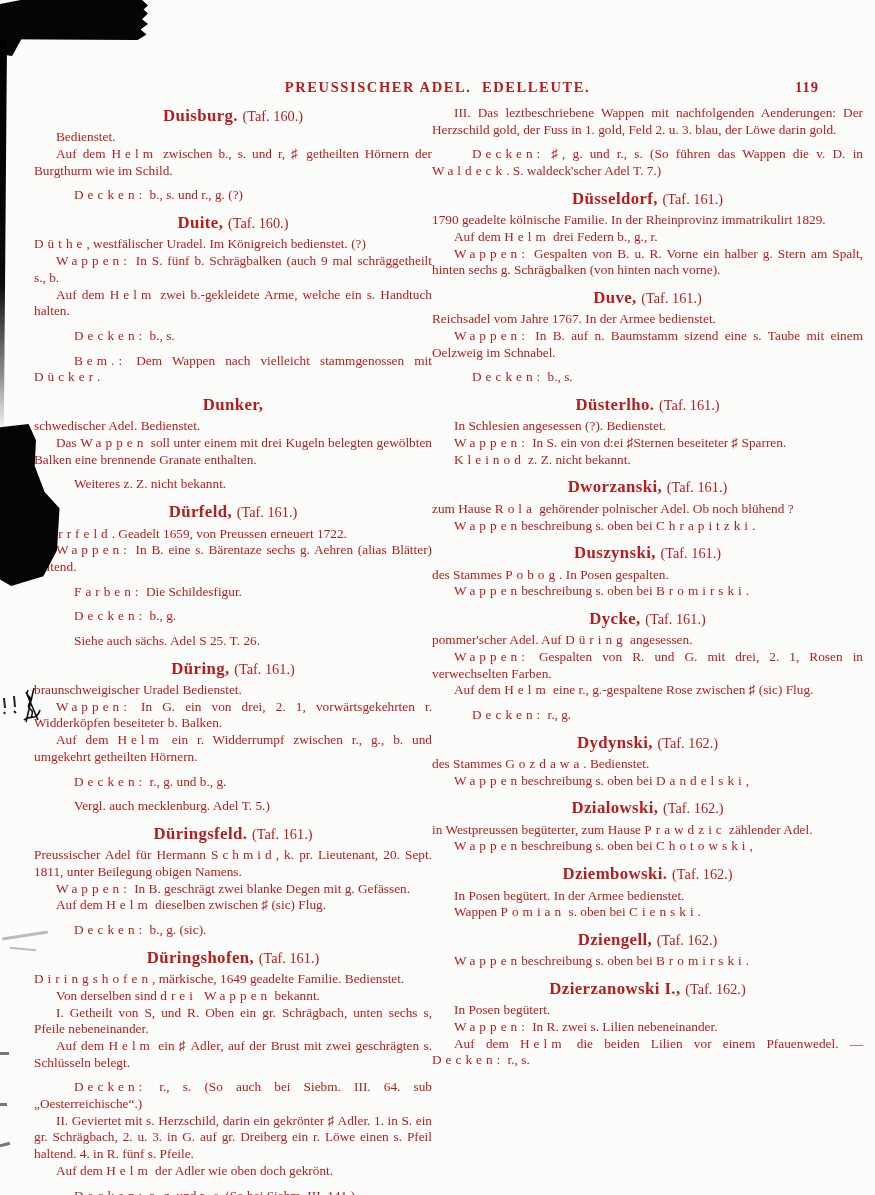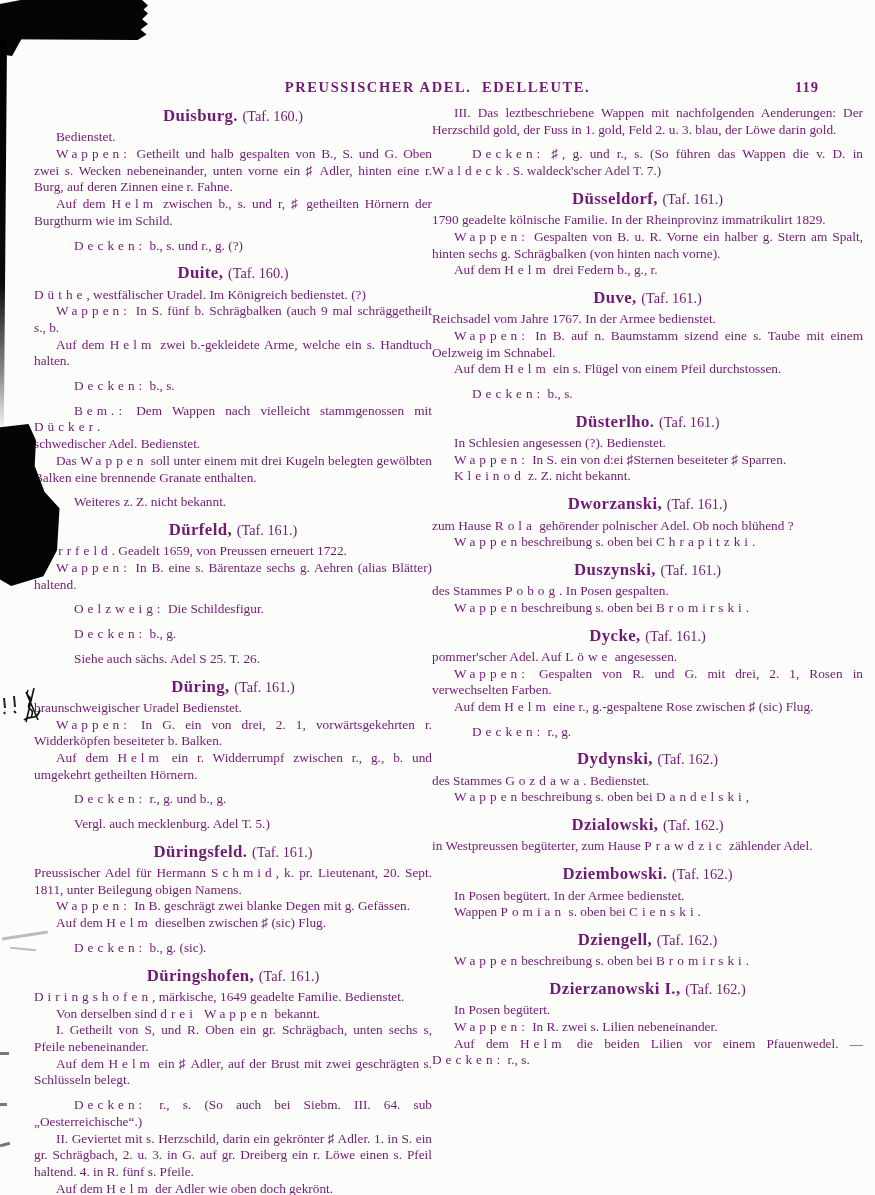--- a/index.html
+++ b/index.html
@@ -1,17 +1,17 @@
 <!DOCTYPE html>
 <html><head>
 <meta charset="utf-8">
 <style>
   html,body{margin:0;padding:0;background:#dedcd6;}
   .page{position:relative;width:875px;height:1195px;margin:0 auto;background:#fcfcfa;
-        overflow:hidden;font-family:"Liberation Serif","DejaVu Serif",serif;color:#701a75;}
+        overflow:hidden;font-family:"Liberation Serif","DejaVu Serif",serif;color:#b91c1c;}
 
   
   .pagehead{position:relative;padding-top:79px;height:22px;text-align:center;
             font-weight:bold;font-size:14.5px;letter-spacing:1.6px;}
   .runtitle{white-space:pre;}
   .pagenum{position:absolute;right:56px;top:79px;letter-spacing:1px;font-family:Liberation Serif, serif;}
 
   
   .cols{display:flex;padding:4px 12px 0 34px;align-items:flex-start;}
   .col-left{width:398px;flex:none;}
@@ -69,42 +69,42 @@
   <header class="pagehead">
     <span class="runtitle">PREUSSISCHER ADEL.  EDELLEUTE.</span>
     <span class="pagenum">119</span>
   </header>
 
   <main class="cols">
     <div class="col col-left">
         <section class="entry">
           <h3><span class="nm">Duisburg.</span> <span class="taf">(Taf. 160.)</span></h3>
           <p class="in1"><span>Bedienstet.</span></p>
-          <p class="in1"><span class="sp">Wappen:</span><span> Getheilt und halb gespalten von B., S. und G. Oben zwei s. Wecken nebeneinander, unten vorne ein ♯ Adler, hinten eine r. Burg, auf deren Zinnen eine r. Fahne.</span></p>
           <p class="in1"><span>Auf dem </span><span class="sp">Helm</span><span> zwischen b., s. und r, ♯ getheilten Hörnern der Burgthurm wie im Schild.</span></p>
           <p class="in2"><span class="sp">Decken:</span><span> b., s. und r., g. (?)</span></p>
         </section>
         <section class="entry">
           <h3><span class="nm">Duite,</span> <span class="taf">(Taf. 160.)</span></h3>
           <p class="in0"><span class="sp">Düthe</span><span>, westfälischer Uradel.  Im Königreich bedienstet. (?)</span></p>
           <p class="in1"><span class="sp">Wappen:</span><span> In S. fünf b. Schrägbalken (auch 9 mal schräggetheilt s., b.</span></p>
           <p class="in1"><span>Auf dem </span><span class="sp">Helm</span><span> zwei b.-gekleidete Arme, welche ein s. Handtuch halten.</span></p>
           <p class="in2"><span class="sp">Decken:</span><span> b., s.</span></p>
           <p class="in2"><span class="sp">Bem.:</span><span> Dem Wappen nach vielleicht stammgenossen mit </span><span class="sp">Dücker</span><span>.</span></p>
         </section>
         <section class="entry">
+          <h3><span class="nm">Dunker,</span></h3>
           <p class="in0"><span>schwedischer Adel.  Bedienstet.</span></p>
           <p class="in1"><span>Das </span><span class="sp">Wappen</span><span> soll unter einem mit drei Kugeln belegten gewölbten Balken eine brennende Granate enthalten.</span></p>
           <p class="in2"><span>Weiteres z. Z. nicht bekannt.</span></p>
         </section>
         <section class="entry">
           <h3><span class="nm">Dürfeld,</span> <span class="taf">(Taf. 161.)</span></h3>
           <p class="in0"><span class="sp">Dürrfeld</span><span>.  Geadelt 1659, von Preussen erneuert 1722.</span></p>
           <p class="in1"><span class="sp">Wappen:</span><span> In B. eine s. Bärentaze sechs g. Aehren (alias Blätter) haltend.</span></p>
-          <p class="in2"><span class="sp">Oelzweig:</span><span> Die Schildesfigur.</span></p>
+          <p class="in2"><span class="sp">Farben:</span><span> Die Schildesfigur.</span></p>
           <p class="in2"><span class="sp">Decken:</span><span> b., g.</span></p>
           <p class="in2"><span>Siehe auch sächs. Adel S 25. T. 26.</span></p>
         </section>
         <section class="entry">
           <h3><span class="nm">Düring,</span> <span class="taf">(Taf. 161.)</span></h3>
           <p class="in0"><span>braunschweigischer Uradel  Bedienstet.</span></p>
           <p class="in1"><span class="sp">Wappen:</span><span> In G. ein von drei, 2. 1, vorwärtsgekehrten r. Widderköpfen beseiteter b. Balken.</span></p>
           <p class="in1"><span>Auf dem </span><span class="sp">Helm</span><span> ein r. Widderrumpf zwischen r., g., b. und umgekehrt getheilten Hörnern.</span></p>
           <p class="in2"><span class="sp">Decken:</span><span> r., g. und b., g.</span></p>
           <p class="in2"><span>Vergl. auch mecklenburg. Adel T. 5.)</span></p>
@@ -129,61 +129,61 @@
         </section>
       </div>
     <div class="col col-right">
         <section class="entry">
           <p class="in1"><span>III. Das leztbeschriebene Wappen mit nachfolgenden Aenderungen: Der Herzschild gold, der Fuss in 1. gold, Feld 2. u. 3. blau, der Löwe darin gold.</span></p>
           <p class="in2"><span class="sp">Decken:</span><span> ♯, g. und r., s.  (So führen das Wappen die v. D. in </span><span class="sp">Waldeck</span><span>.  S. waldeck'scher Adel T. 7.)</span></p>
         </section>
         <section class="entry">
           <h3><span class="nm">Düsseldorf,</span> <span class="taf">(Taf. 161.)</span></h3>
           <p class="in0"><span>1790 geadelte kölnische Familie.  In der Rheinprovinz immatrikulirt 1829.</span></p>
+          <p class="in1"><span>Auf dem </span><span class="sp">Helm</span><span> drei Federn b., g., r.</span></p>
           <p class="in1"><span class="sp">Wappen:</span><span> Gespalten von B. u. R.  Vorne ein halber g. Stern am Spalt, hinten sechs g. Schrägbalken (von hinten nach vorne).</span></p>
-          <p class="in1"><span>Auf dem </span><span class="sp">Helm</span><span> drei Federn b., g., r.</span></p>
         </section>
         <section class="entry">
           <h3><span class="nm">Duve,</span> <span class="taf">(Taf. 161.)</span></h3>
           <p class="in0"><span>Reichsadel vom Jahre 1767.  In der Armee bedienstet.</span></p>
           <p class="in1"><span class="sp">Wappen:</span><span> In B. auf n. Baumstamm sizend eine s. Taube mit einem Oelzweig im Schnabel.</span></p>
-          <p class="in1"><span>Auf dem </span><span class="sp">Helm</span><span> ein s. Flügel von einem Pfeil durchstossen.</span></p>
           <p class="in2"><span class="sp">Decken:</span><span> b., s.</span></p>
         </section>
         <section class="entry">
           <h3><span class="nm">Düsterlho.</span> <span class="taf">(Taf. 161.)</span></h3>
           <p class="in1"><span>In Schlesien angesessen (?).  Bedienstet.</span></p>
           <p class="in1"><span class="sp">Wappen:</span><span> In S. ein von d:ei ♯Sternen beseiteter ♯ Sparren.</span></p>
           <p class="in1"><span class="sp">Kleinod</span><span> z. Z. nicht bekannt.</span></p>
         </section>
         <section class="entry">
           <h3><span class="nm">Dworzanski,</span> <span class="taf">(Taf. 161.)</span></h3>
           <p class="in0"><span>zum Hause </span><span class="sp">Rola</span><span> gehörender polnischer Adel.  Ob noch blühend ?</span></p>
           <p class="in1"><span class="sp">Wappen</span><span>beschreibung s. oben bei </span><span class="sp">Chrapitzki</span><span>.</span></p>
         </section>
         <section class="entry">
           <h3><span class="nm">Duszynski,</span> <span class="taf">(Taf. 161.)</span></h3>
           <p class="in0"><span>des Stammes </span><span class="sp">Pobog</span><span>.  In Posen gespalten.</span></p>
           <p class="in1"><span class="sp">Wappen</span><span>beschreibung s. oben bei </span><span class="sp">Bromirski</span><span>.</span></p>
         </section>
         <section class="entry">
           <h3><span class="nm">Dycke,</span> <span class="taf">(Taf. 161.)</span></h3>
-          <p class="in0"><span>pommer'scher Adel.  Auf </span><span class="sp">Löwe</span><span> angesessen.</span></p>
+          <p class="in0"><span>pommer'scher Adel.  Auf </span><span class="sp">Düring</span><span> angesessen.</span></p>
           <p class="in1"><span class="sp">Wappen:</span><span> Gespalten von R. und G. mit drei, 2. 1, Rosen in verwechselten Farben.</span></p>
           <p class="in1"><span>Auf dem </span><span class="sp">Helm</span><span> eine r., g.-gespaltene Rose zwischen ♯ (sic) Flug.</span></p>
           <p class="in2"><span class="sp">Decken:</span><span> r., g.</span></p>
         </section>
         <section class="entry">
           <h3><span class="nm">Dydynski,</span> <span class="taf">(Taf. 162.)</span></h3>
           <p class="in0"><span>des Stammes </span><span class="sp">Gozdawa</span><span>.  Bedienstet.</span></p>
           <p class="in1"><span class="sp">Wappen</span><span>beschreibung s. oben bei </span><span class="sp">Dandelski</span><span>,</span></p>
         </section>
         <section class="entry">
           <h3><span class="nm">Dzialowski,</span> <span class="taf">(Taf. 162.)</span></h3>
           <p class="in0"><span>in Westpreussen begüterter, zum Hause </span><span class="sp">Prawdzic</span><span> zählender Adel.</span></p>
+          <p class="in1"><span class="sp">Wappen</span><span>beschreibung s. oben bei </span><span class="sp">Chotowski</span><span>,</span></p>
         </section>
         <section class="entry">
           <h3><span class="nm">Dziembowski.</span> <span class="taf">(Taf. 162.)</span></h3>
           <p class="in1"><span>In Posen begütert.  In der Armee bedienstet.</span></p>
           <p class="in1"><span>Wappen </span><span class="sp">Pomian</span><span> s. oben bei </span><span class="sp">Cienski</span><span>.</span></p>
         </section>
         <section class="entry">
           <h3><span class="nm">Dziengell,</span> <span class="taf">(Taf. 162.)</span></h3>
           <p class="in1"><span class="sp">Wappen</span><span>beschreibung s. oben bei </span><span class="sp">Bromirski</span><span>.</span></p>
         </section>

